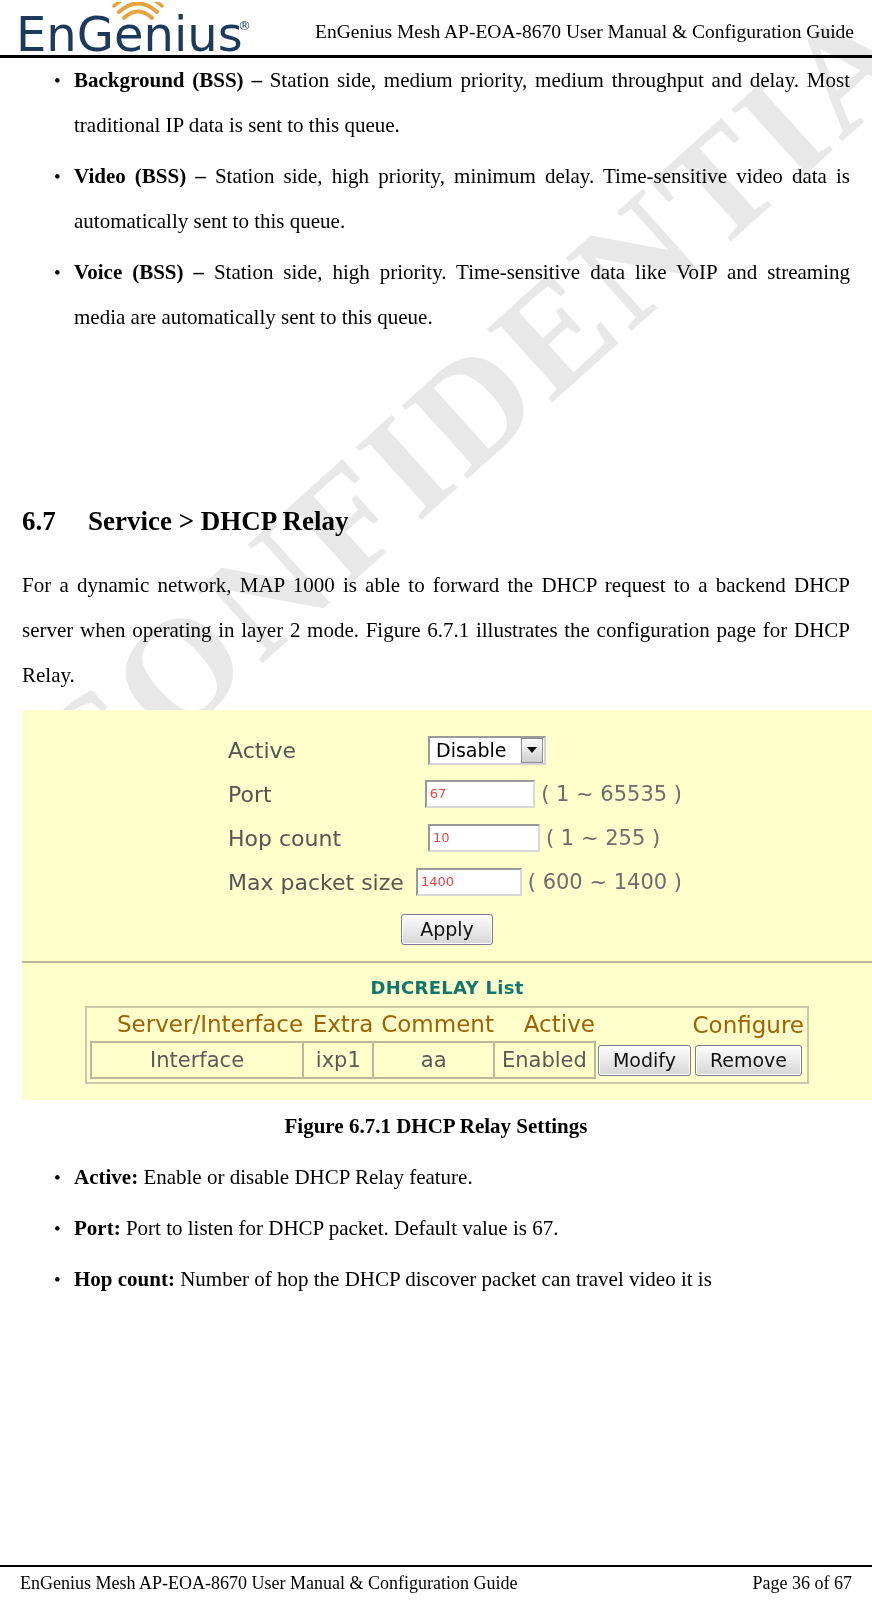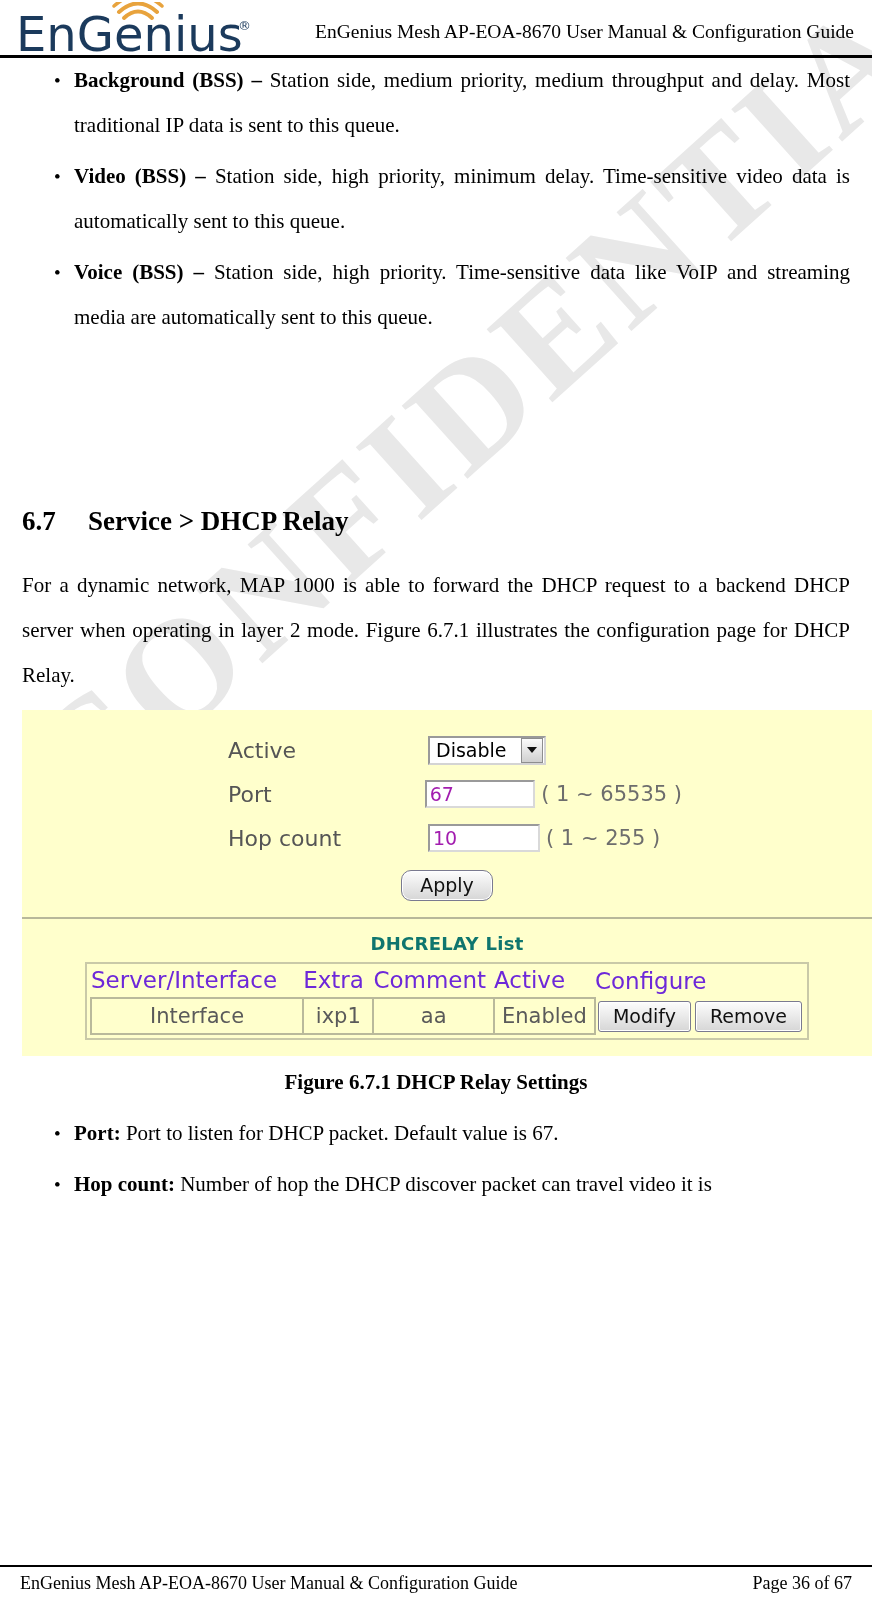--- a/index.html
+++ b/index.html
@@ -185,23 +185,23 @@
     border-right: 5px solid transparent;
     border-top: 6px solid #111;
   }
   .text-input {
     background: #ffffff;
     border: 2px solid #9a9a9a;
     border-right-color: #d9d9d9;
     border-bottom-color: #d9d9d9;
     height: 28px;
     width: 112px;
-    font-size: 19px;
-    font-family: "DejaVu Sans", sans-serif;
-    color: #a21caf;
+    font-size: 13px;
+    font-family: "DejaVu Sans", sans-serif;
+    color: #ef4444;
     line-height: 24px;
     padding: 0 3px;
     display: inline-block;
     overflow: hidden;
     white-space: nowrap;
   }
   .range-hint {
     font-size: 21px;
     color: #6d6d6d;
     margin-left: 6px;
@@ -215,21 +215,21 @@
     border-radius: 3px;
     box-shadow: inset 0 0 0 1px #ffffff;
     font-family: "DejaVu Sans", sans-serif;
     font-size: 19px;
     color: #111;
     padding: 3px 14px 4px 14px;
     line-height: 22px;
     white-space: nowrap;
   }
   .btn-row { text-align: center; margin-top: 10px; }
-  .btn-apply { padding: 3px 18px 4px 18px; border-radius: 10px; }
+  .btn-apply { padding: 3px 18px 4px 18px; }
 
   .divider {
     border: none;
     border-top: 2px solid #b8b89a;
     margin: 16px 0 14px 0;
     height: 0;
   }
 
   .list-title {
     text-align: center;
@@ -249,23 +249,23 @@
     background: #ffffcc;
   }
   table.relay-table {
     border-collapse: collapse;
     width: 100%;
     font-family: "DejaVu Sans", sans-serif;
   }
   table.relay-table th {
     font-size: 23px;
     font-weight: normal;
-    color: #6d28d9;
+    color: #a16207;
     padding: 0 0 4px 0;
-    text-align: left;
+    text-align: right;
     white-space: nowrap;
   }
   table.relay-table td {
     border: 2px solid #b9b99b;
     font-size: 21px;
     color: #5a5a5a;
     text-align: center;
     height: 36px;
     padding: 0 6px;
     white-space: nowrap;
@@ -369,20 +369,25 @@
             <div class="text-input">67</div>
             <div class="range-hint">( 1 ~ 65535 )</div>
           </div>
 
           <div class="form-row">
             <div class="form-label">Hop count</div>
             <div class="text-input">10</div>
             <div class="range-hint">( 1 ~ 255 )</div>
           </div>
 
+          <div class="form-row">
+            <div class="form-label">Max packet size</div>
+            <div class="text-input">1400</div>
+            <div class="range-hint">( 600 ~ 1400 )</div>
+          </div>
 
         </div>
 
         <div class="btn-row">
           <span class="btn btn-apply">Apply</span>
         </div>
 
         <hr class="divider">
 
         <div class="list-title">DHCRELAY List</div>
@@ -417,20 +422,23 @@
 
 
       </div>
 
       <div class="fig-caption">Figure 6.7.1 DHCP Relay Settings</div>
     </div>
 
 
     <ul class="bullets">
       <li>
+        <b>Active:</b><span> Enable or disable DHCP Relay feature.</span>
+      </li>
+      <li>
         <b>Port:</b><span> Port to listen for DHCP packet. Default value is 67.</span>
       </li>
       <li>
         <b>Hop count:</b><span> Number of hop the DHCP discover packet can travel video it is</span>
       </li>
     </ul>
 
   </div>
 
   <div class="footer">

